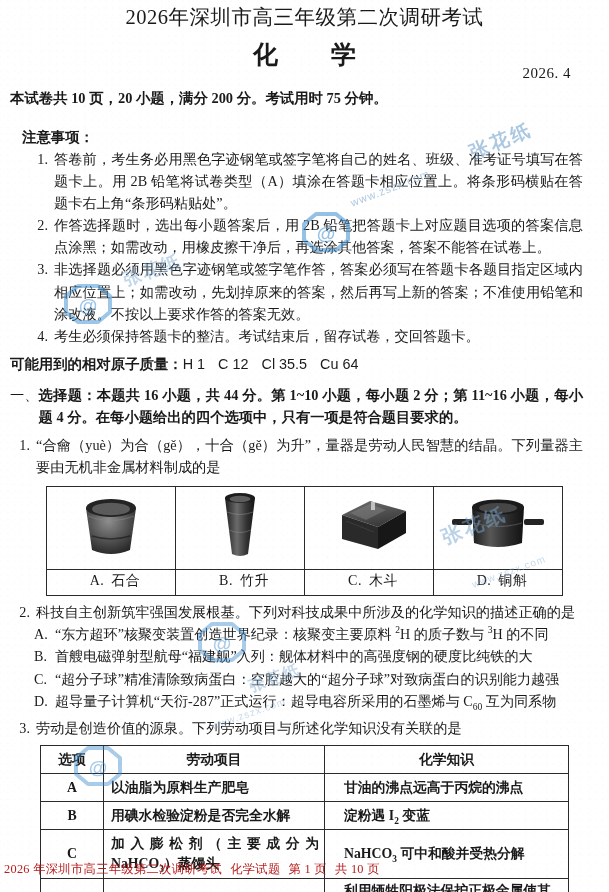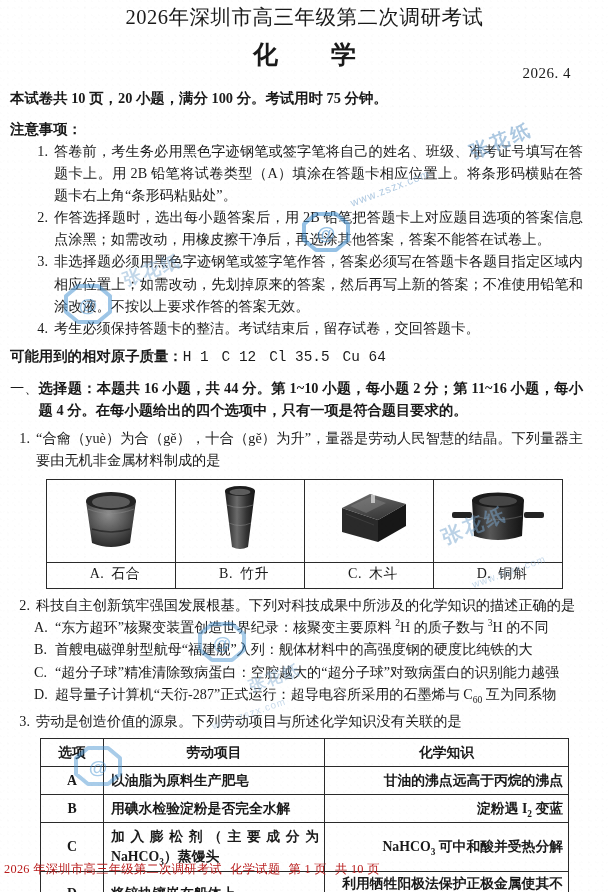--- a/index.html
+++ b/index.html
@@ -70,23 +70,23 @@
     letter-spacing: 0.5px;
   }
   .lead {
     font-weight: 700;
     padding: 0 28px 0 10px;
     font-size: 14.4px;
     line-height: 1.6;
   }
   .notice-head {
     font-weight: 700;
-    padding-left: 10px;
+    padding-left: 22px;
     font-size: 14.4px;
-    margin-top: 10px;
+    margin-top: 18px;
   }
   .notice-list {
     margin: 1px 0 0 0;
     padding: 0;
     list-style: none;
   }
   .notice-list li {
     display: flex;
     padding: 0 26px 0 26px;
     line-height: 1.56;
@@ -107,21 +107,21 @@
 
   .atomic-mass {
     font-weight: 700;
     padding-left: 10px;
     font-size: 14.4px;
     margin-top: 7px;
     line-height: 1.5;
   }
   .atomic-mass .masses {
     font-weight: 500;
-    font-family: Liberation Mono, monospace;
+    font-family: Liberation Sans, sans-serif;
   }
   .mass-item { margin-right: 13px; }
 
   .section-head {
     display: flex;
     padding: 0 26px 0 10px;
     margin-top: 8px;
     font-size: 14.3px;
     line-height: 1.56;
   }
@@ -200,21 +200,21 @@
     font-size: 13.8px;
     font-weight: 700;
     line-height: 1.45;
     padding: 2px 5px;
   }
   .k-table .c-opt { width: 52px; text-align: center; }
   .k-table .c-task { width: 210px; }
   .k-table .c-know { }
   .k-table tr.hdr td { text-align: center; height: 23px; }
   .k-table td.task { text-align: left; padding-left: 7px; }
-  .k-table td.know { text-align: right; padding-left: 9px; }
+  .k-table td.know { text-align: left; padding-left: 19px; }
   .k-table tr.r td { height: 23px; }
   .k-table tr.r2 td { height: 44px; vertical-align: middle; }
 
   
   .footer {
     position: absolute;
     left: 0;
     right: 0;
     bottom: 14px;
     text-align: left;
@@ -255,21 +255,21 @@
 
 <div class="page">
 
   <div class="doc-title">2026年深圳市高三年级第二次调研考试</div>
 
   <div class="subject-row">
     <div class="subject">化　学</div>
     <div class="exam-date">2026. 4</div>
   </div>
 
-  <div class="lead" style="margin-top:6px;">本试卷共 10 页，20 小题，满分 100 分。考试用时 75 分钟。</div>
+  <div class="lead" style="margin-top:6px;">本试卷共 10 页，20 小题，满分 200 分。考试用时 75 分钟。</div>
 
   <div class="notice-head">注意事项：</div>
 
   <ul class="notice-list">
     <li>
       <span class="num">1.</span>
       <span class="body">答卷前，考生务必用黑色字迹钢笔或签字笔将自己的姓名、班级、准考证号填写在答题卡上。用 2B 铅笔将试卷类型（A）填涂在答题卡相应位置上。将条形码横贴在答题卡右上角“条形码粘贴处”。</span>
     </li>
     <li>
       <span class="num">2.</span>

